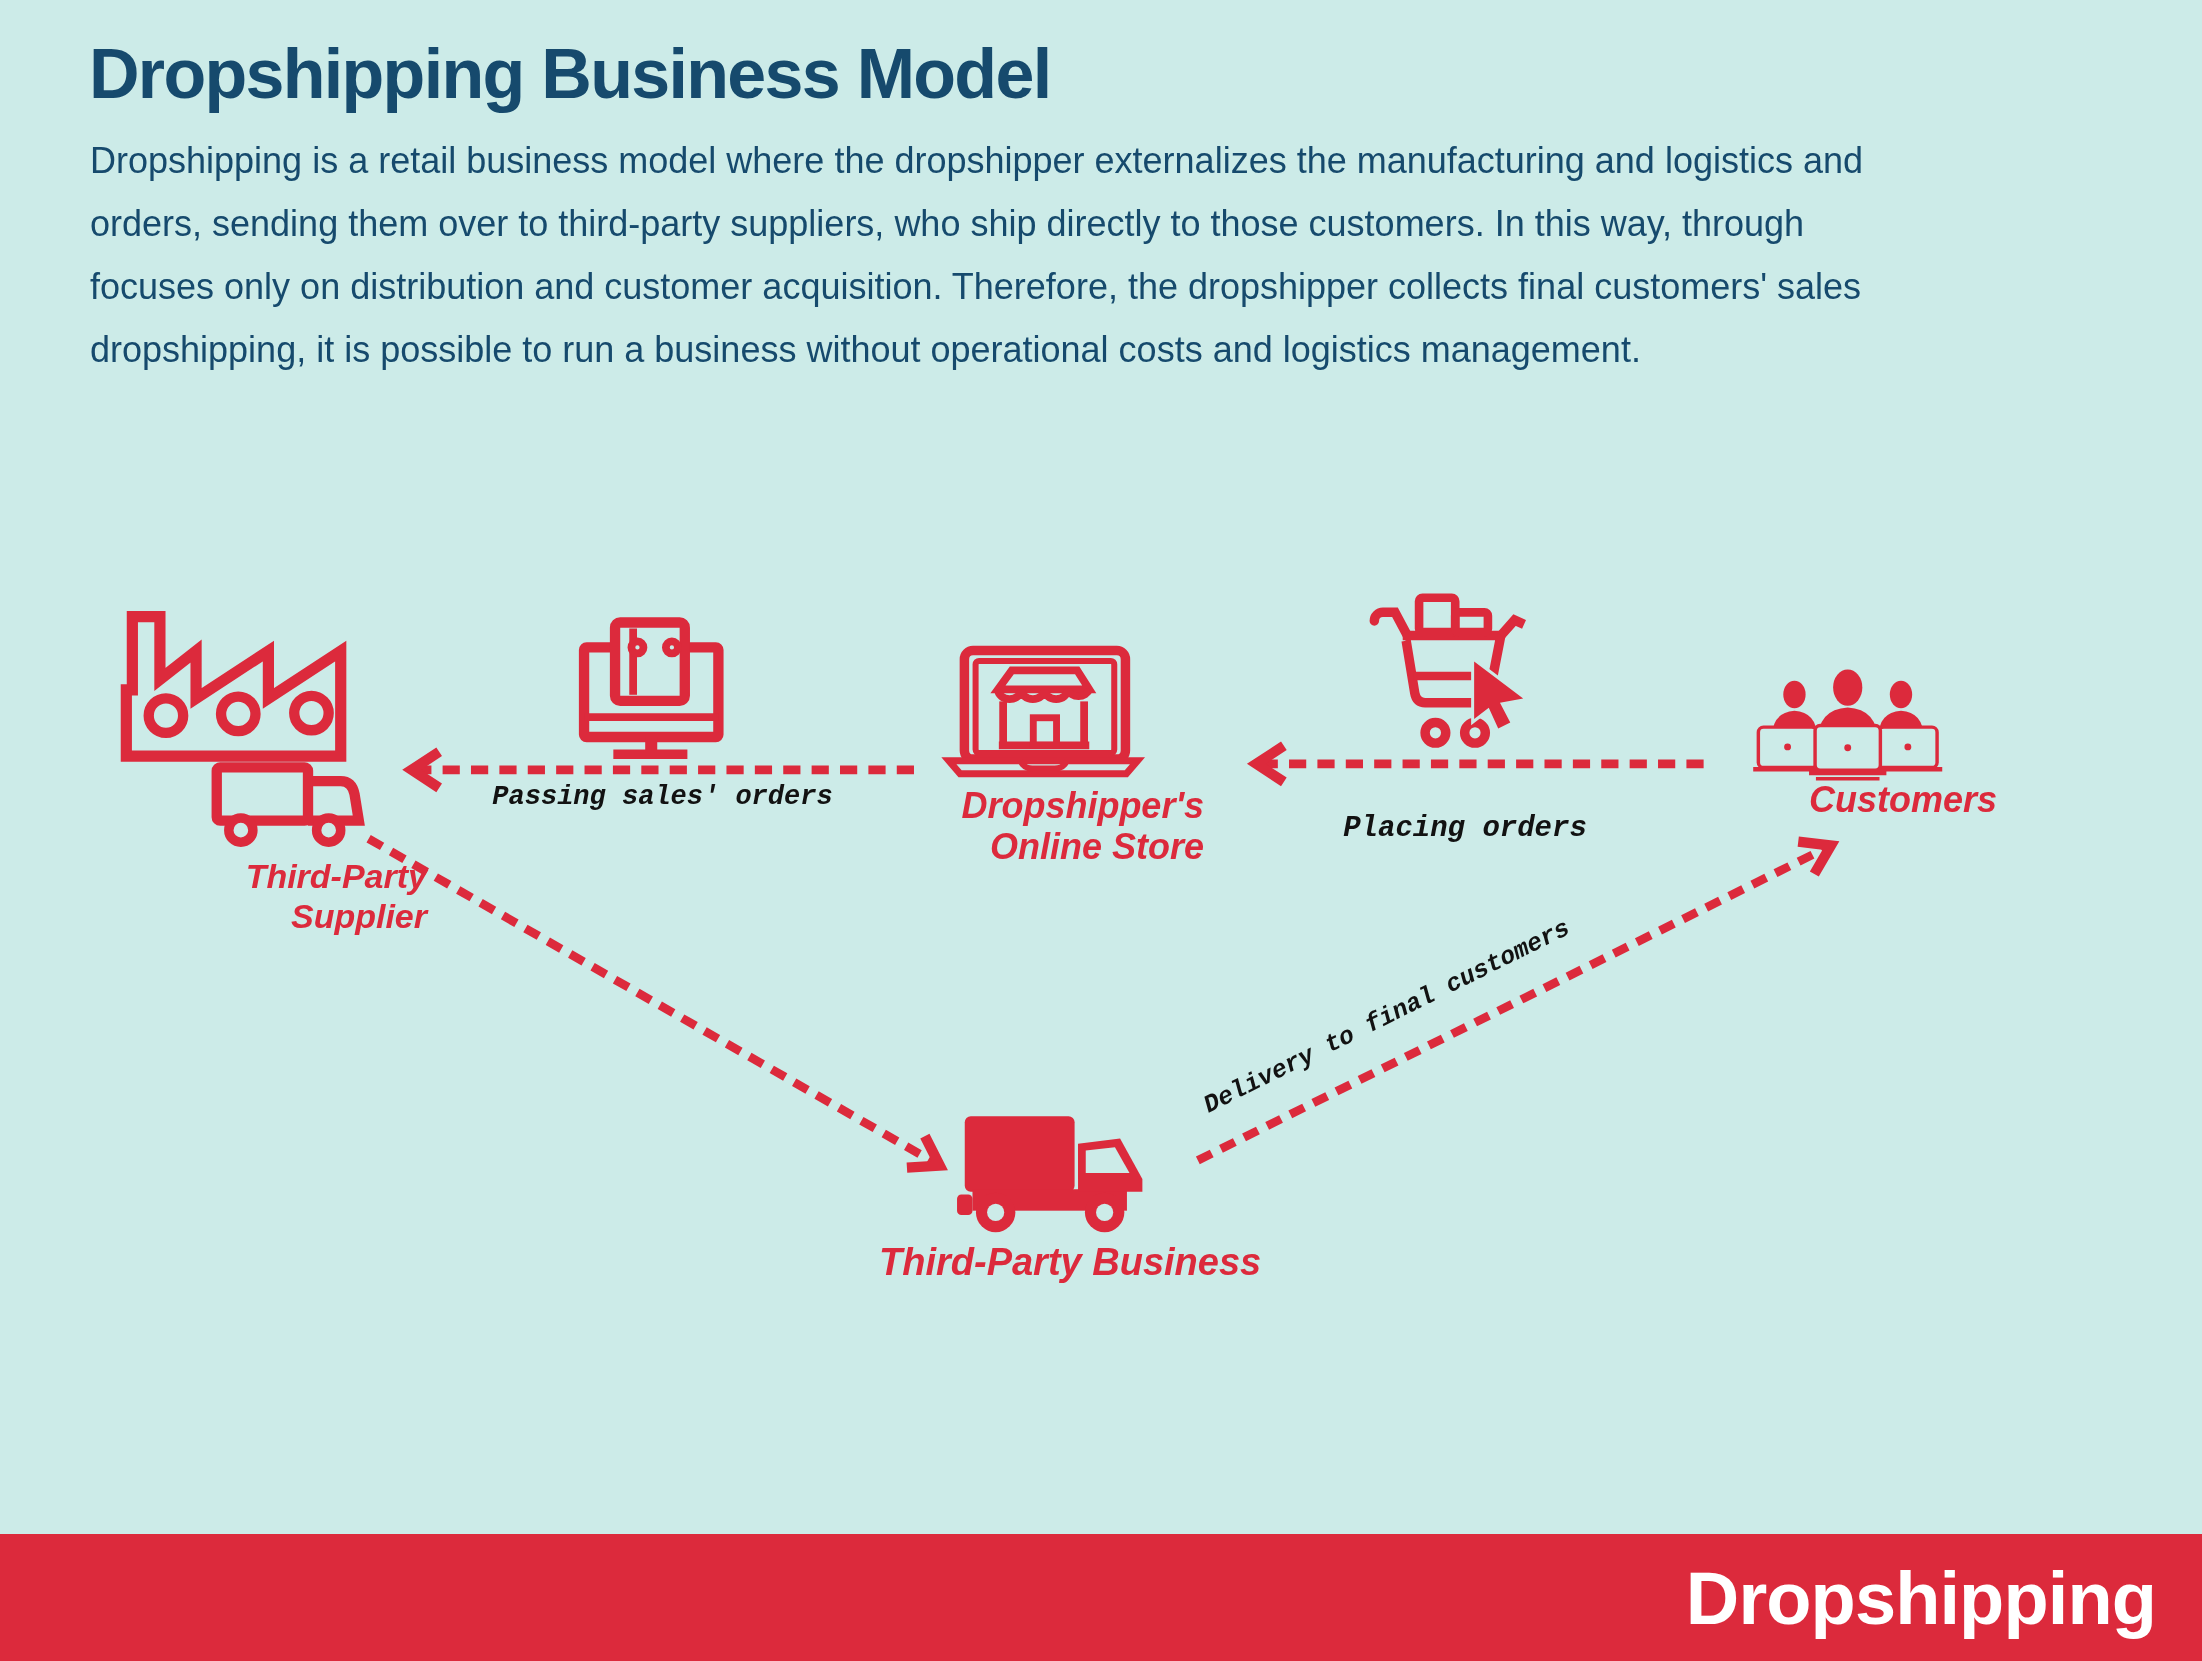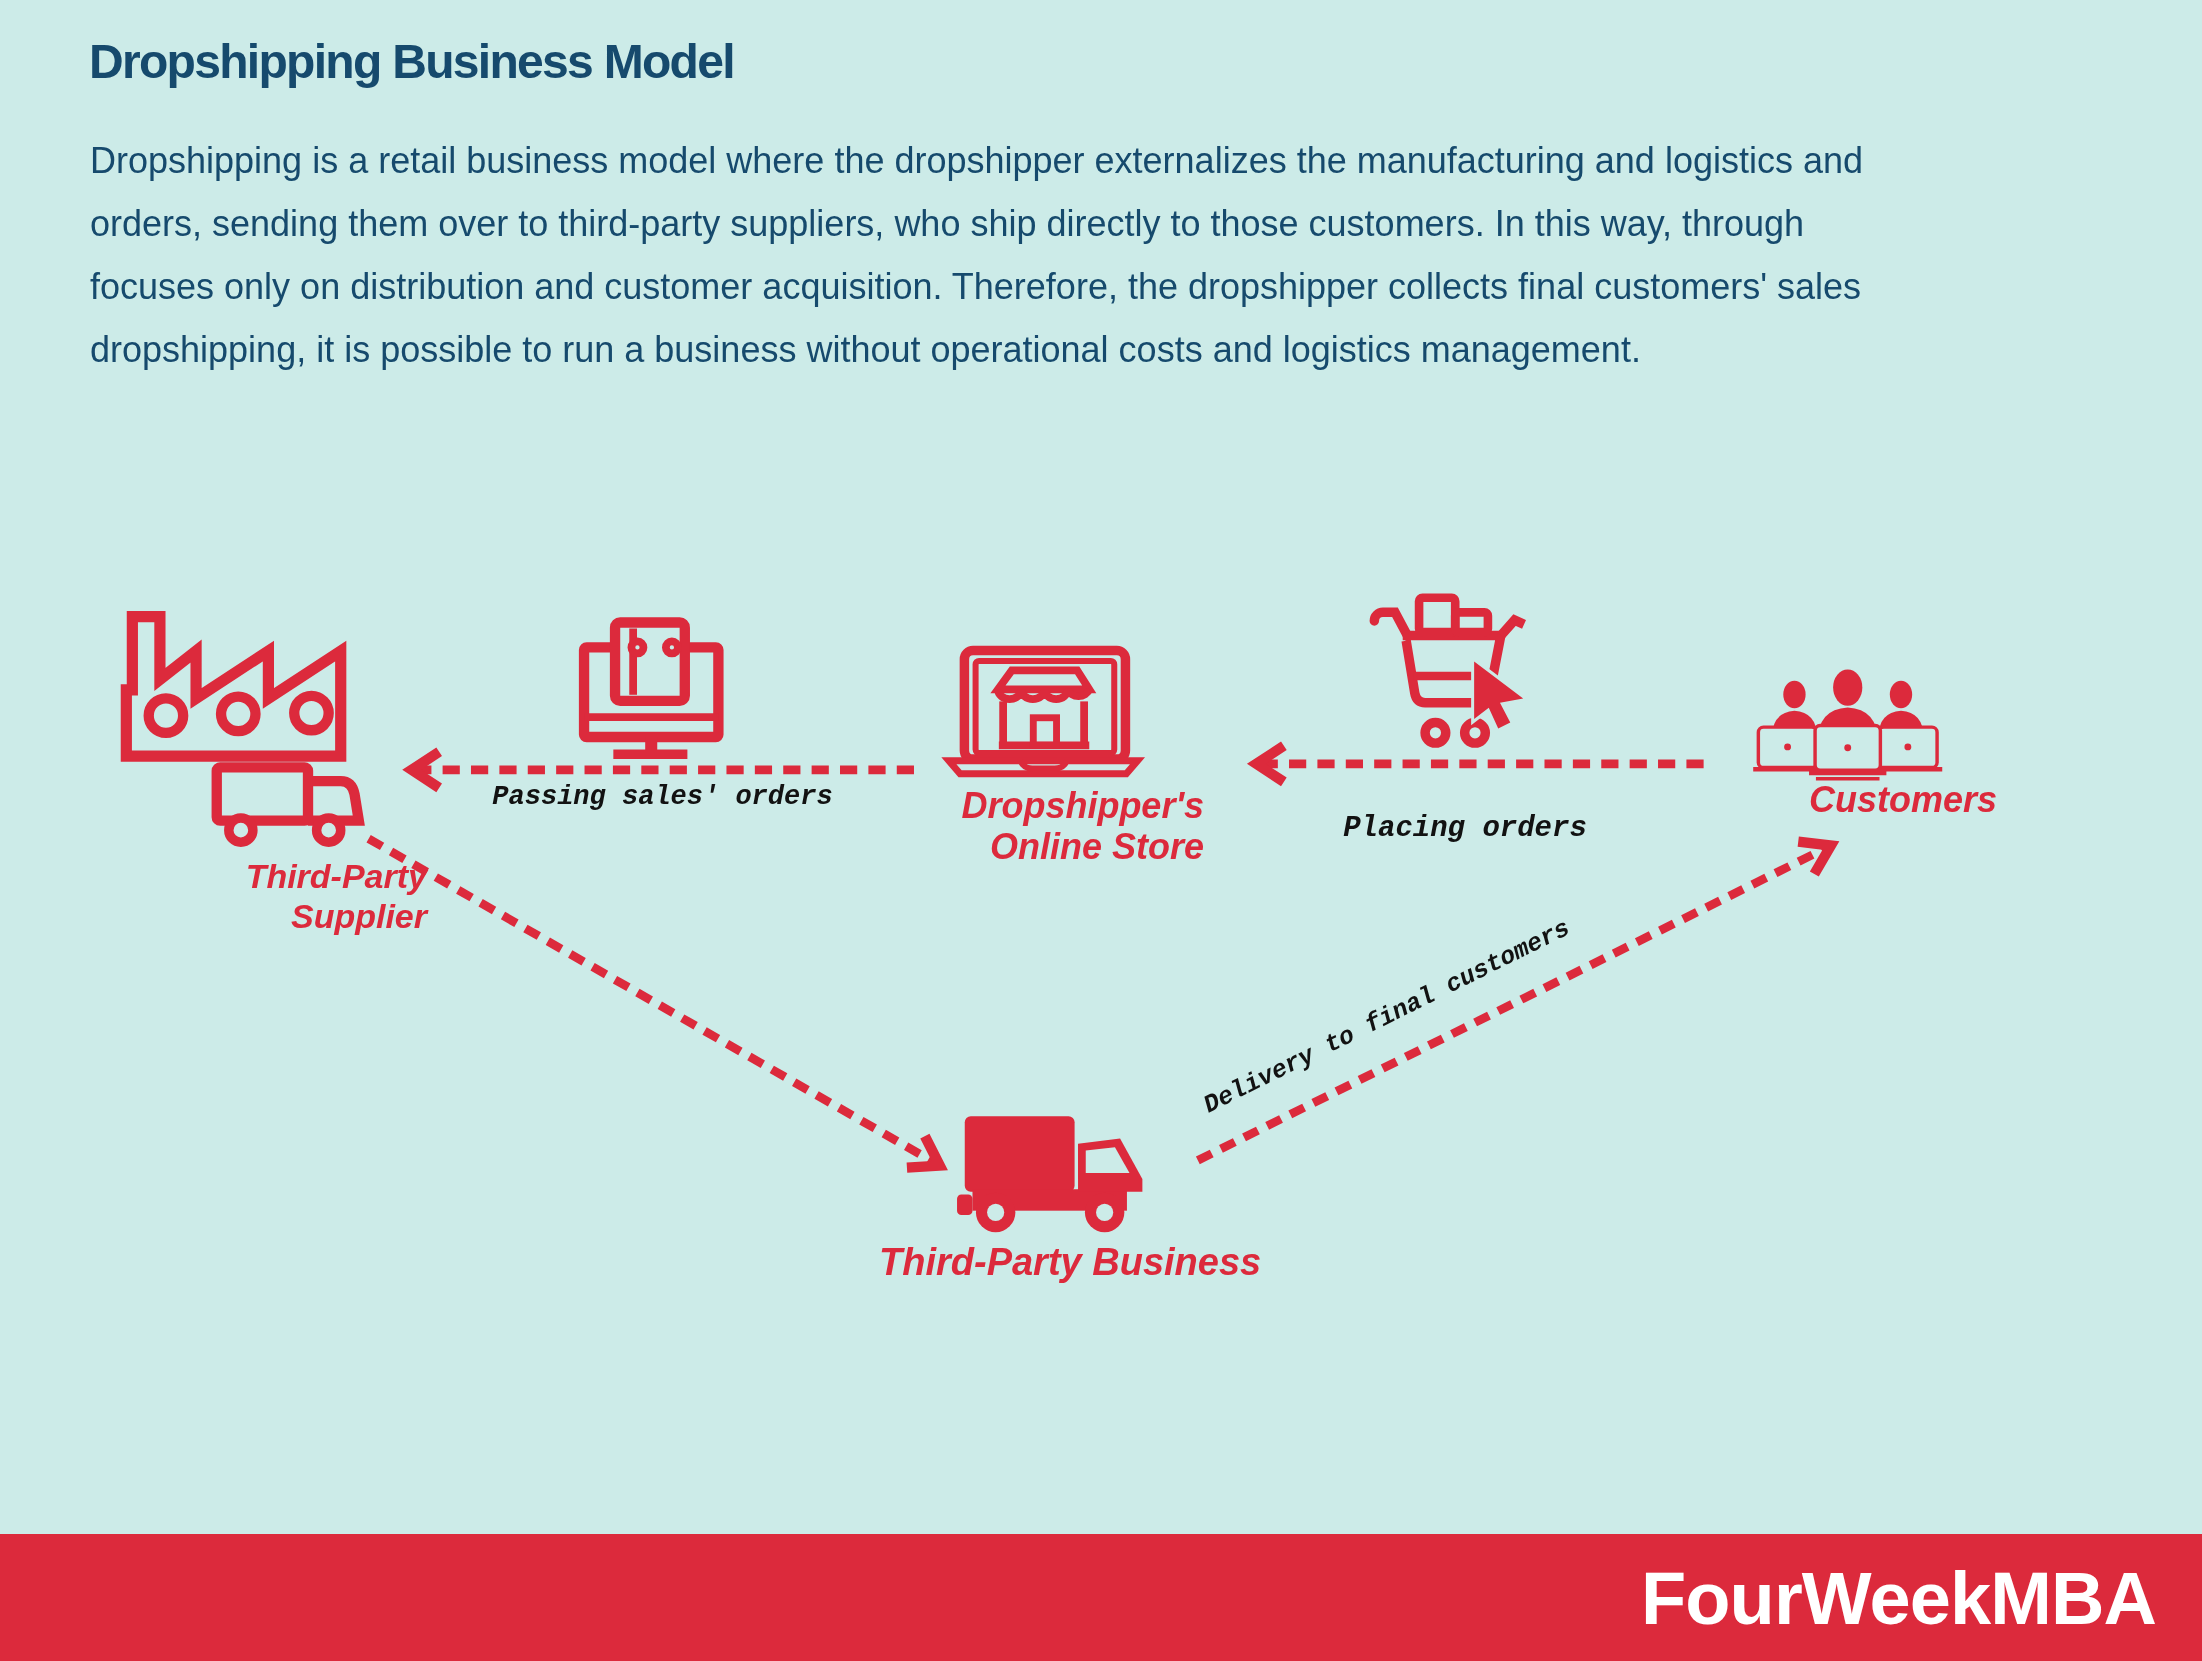--- a/index.html
+++ b/index.html
@@ -1,20 +1,20 @@
 <!DOCTYPE html>
 <html style="font-size:13.8px"><head>
 <meta charset="utf-8">
 <style>
   html,body{margin:0;padding:0;}
   body{width:2203px;height:1661px;overflow:hidden;background:#ccebe8;
        font-family:"Liberation Sans",sans-serif;}
   .stage{position:absolute;left:0;top:0;width:2203px;height:1661px;background:#ccebe8;}
 
-  .page-title{position:absolute;left:89px;top:34px;font-size:48px;font-weight:bold;
+  .page-title{position:absolute;left:89px;top:34px;font-size:70px;font-weight:bold;
       letter-spacing:-1.7px;color:#164a6d;white-space:nowrap;}
   .desc{position:absolute;left:90px;top:129px;color:#164a6d;font-size:36px;
       line-height:63px;font-weight:400;}
   .desc div{white-space:nowrap;}
 
   .node-label{position:absolute;color:#dc2a3c;font-weight:bold;font-style:italic;
       text-align:right;white-space:nowrap;}
   .label-supplier{left:126px;top:856px;width:301px;font-size:34px;line-height:40px;}
   .label-store{left:899px;top:785px;width:305px;font-size:36px;line-height:41px;}
   .label-customers{left:1696px;top:779px;width:301px;font-size:36px;}
@@ -152,17 +152,17 @@
     <circle cx="1157" cy="1409" r="23" fill="#dc2a3c"></circle>
     <circle cx="1157" cy="1409" r="10" fill="#ccebe8"></circle>
     <circle cx="1284" cy="1409" r="23" fill="#dc2a3c"></circle>
     <circle cx="1284" cy="1409" r="10" fill="#ccebe8"></circle>
   </svg>
   <div class="node-label label-shipper">
     <div>Third-Party Business</div>
   </div>
 
   <div class="footer">
-    <div class="brand">FourWeekMBA</div>
+    <div class="brand">Dropshipping</div>
   </div>
 
 </div>
 
 
 </body></html>

